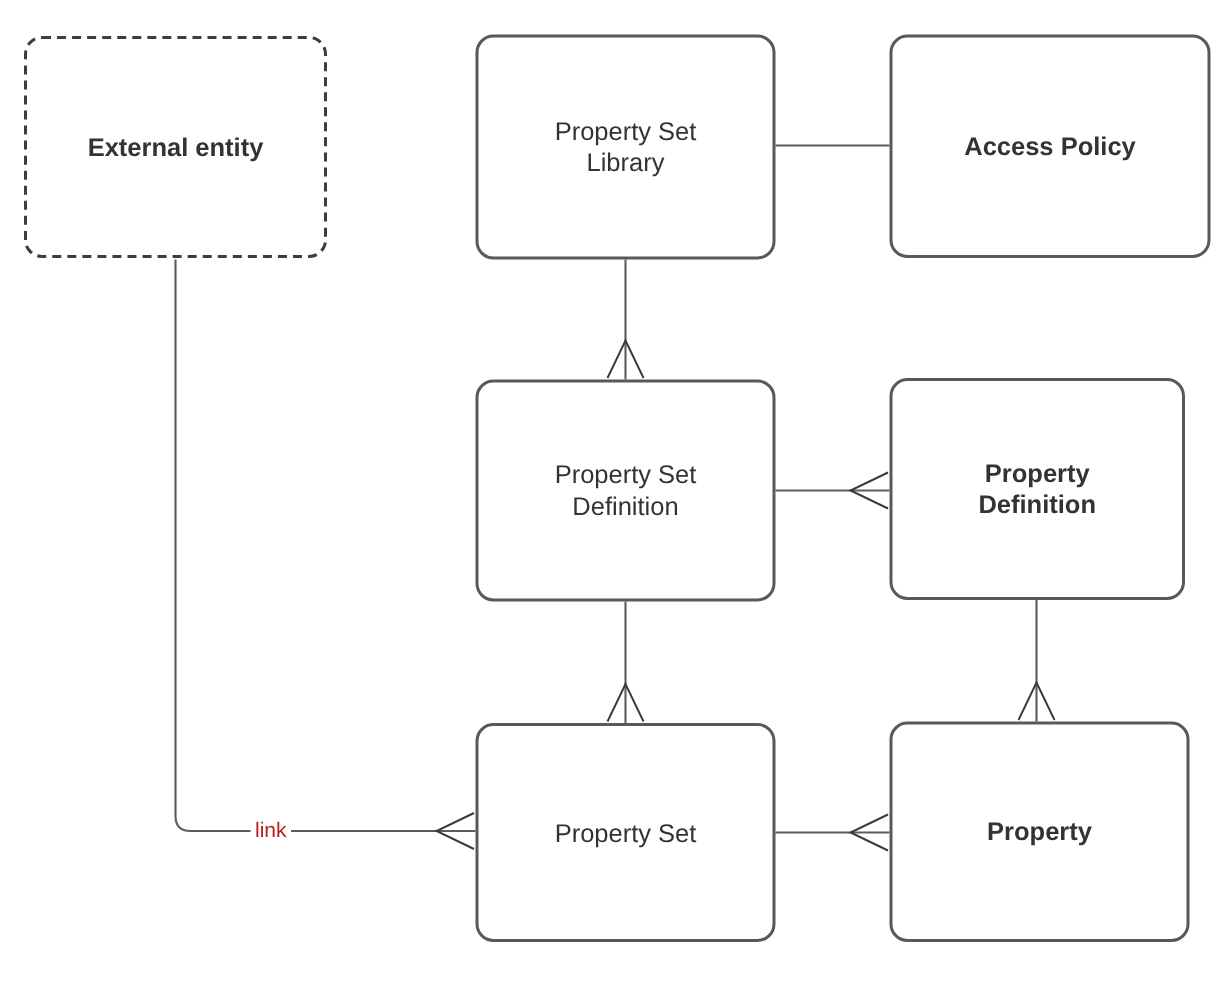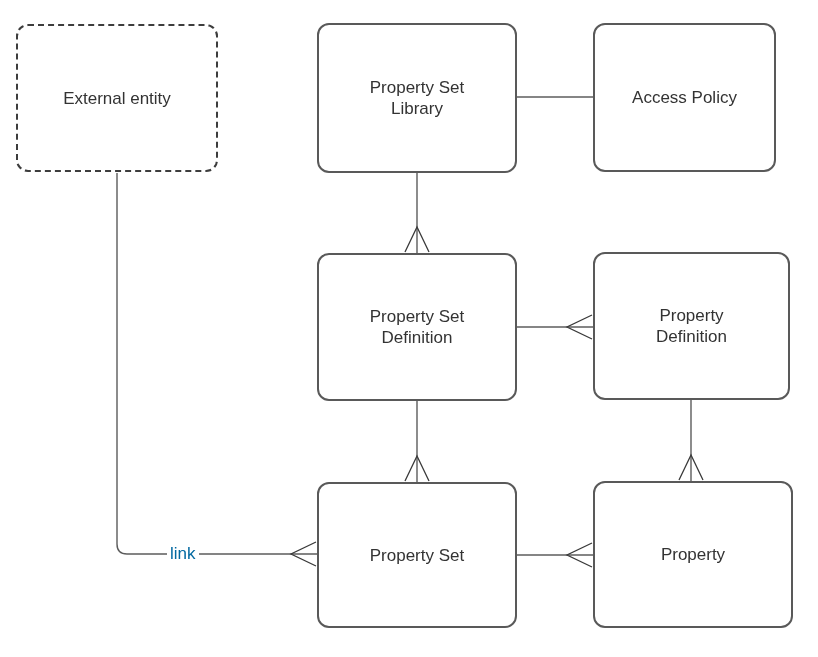--- a/index.html
+++ b/index.html
@@ -29,40 +29,41 @@
     justify-content: center;
     box-sizing: border-box;
     background: #ffffff;
     border: 2px solid #595959;
     border-radius: 12px;
     color: #333333;
     font-size: 17px;
     line-height: 21px;
     text-align: center;
     white-space: pre-line;
+    font-weight: bold;
   }
   .node.bold { font-weight: normal; }
   .node.dashed {
     border: 2px dashed #3d3d3d;
   }
   .node-external        { left: 16px;  top: 24px;  width: 202px; height: 148px; }
   .node-psl             { left: 317px; top: 23px;  width: 200px; height: 150px; }
-  .node-access-policy   { left: 593px; top: 23px;  width: 183px; height: 149px; }
+  .node-access-policy   { left: 593px; top: 23px;  width: 214px; height: 149px; }
   .node-psd             { left: 317px; top: 253px; width: 200px; height: 148px; }
   .node-pd              { left: 593px; top: 252px; width: 197px; height: 148px; }
   .node-ps              { left: 317px; top: 482px; width: 200px; height: 146px; }
   .node-p               { left: 593px; top: 481px; width: 200px; height: 147px; }
   .edge-label {
     position: absolute;
     left: 167px;
     top: 543px;
     background: #ffffff;
     padding: 0 3px;
-    color: #0369a1;
-    font-size: 17px;
+    color: #b91c1c;
+    font-size: 14px;
     line-height: 21px;
   }
   path.edge {
     fill: none;
     stroke: #5c5c5c;
     stroke-width: 1.4;
   }
   path.foot {
     fill: none;
     stroke: #3a3a3a;

